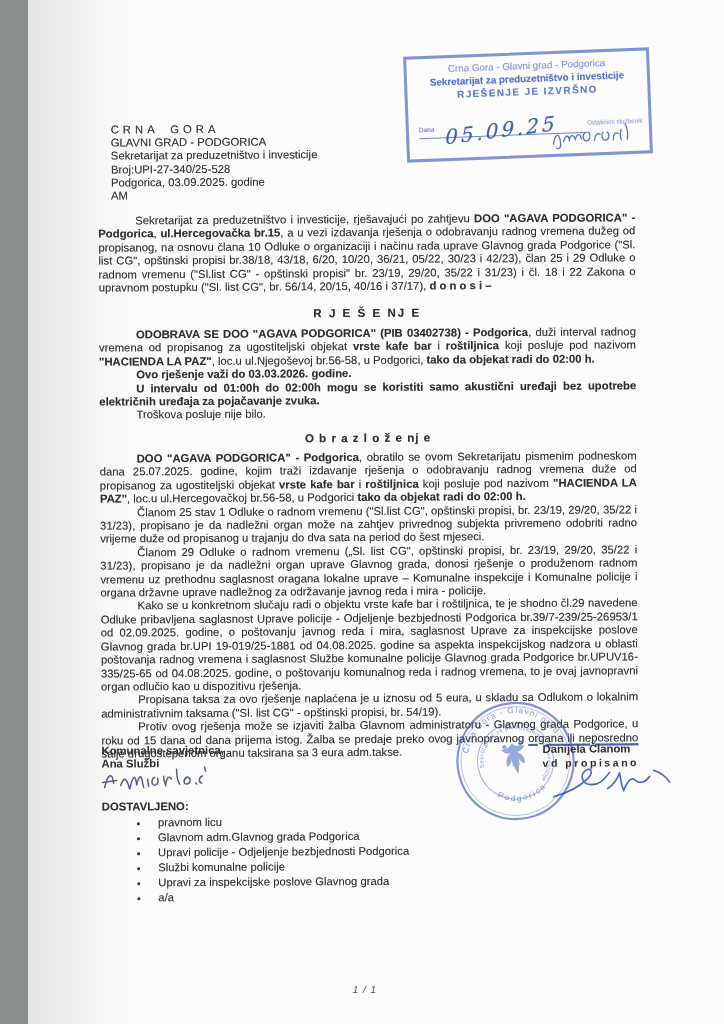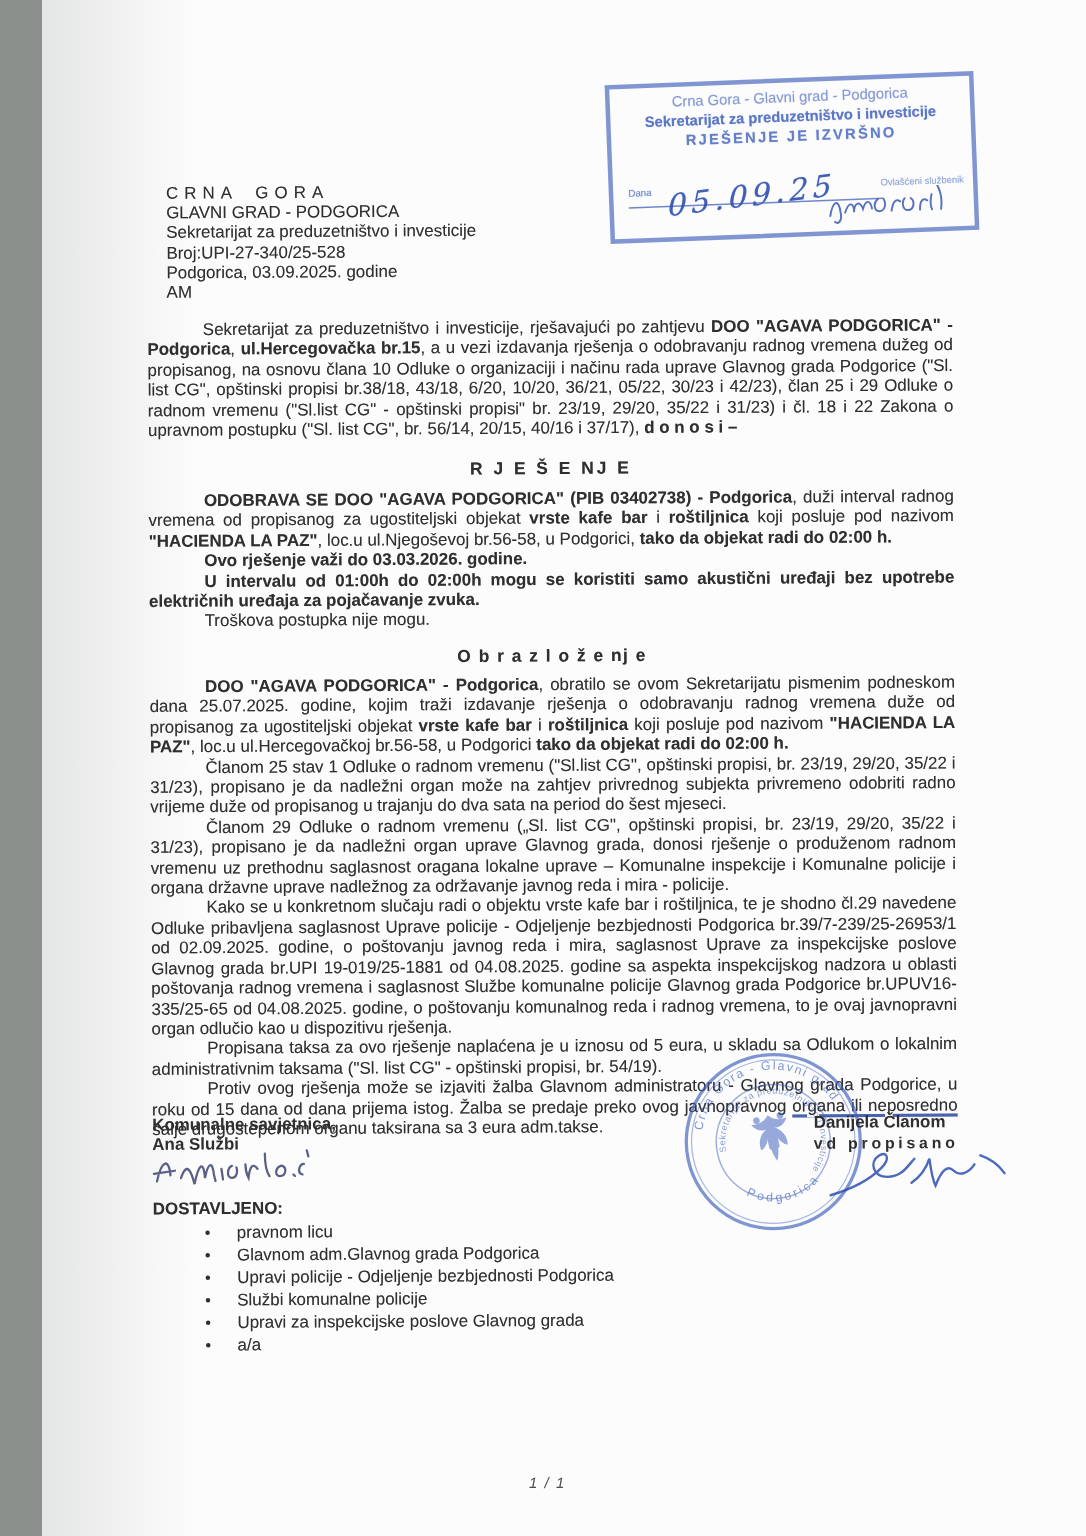--- a/index.html
+++ b/index.html
@@ -96,21 +96,21 @@
     <div class="intro body-text">
       <p><span>Sekretarijat za preduzetništvo i investicije, rješavajući po zahtjevu </span><span class="b">DOO "AGAVA PODGORICA" - Podgorica</span><span>, </span><span class="b">ul.Hercegovačka br.15</span><span>, a u vezi izdavanja rješenja o odobravanju radnog vremena dužeg od propisanog, na osnovu  člana 10 Odluke o organizaciji i načinu rada uprave Glavnog grada  Podgorice ("Sl. list CG", opštinski propisi br.38/18, 43/18, 6/20, 10/20, 36/21, 05/22, 30/23 i 42/23), član 25 i 29 Odluke o radnom vremenu ("Sl.list CG" - opštinski propisi" br. 23/19, 29/20, 35/22 i 31/23) i čl. 18 i 22 Zakona o upravnom  postupku ("Sl. list CG", br. 56/14, 20/15, 40/16 i 37/17),  </span><span class="b">d o n o s i –</span></p>
     </div>
 
     <div class="title-rjesenje">R J E Š E NJ E</div>
 
     <div class="dispo body-text">
       <p><span class="b">ODOBRAVA SE DOO "AGAVA PODGORICA" (PIB 03402738) - Podgorica</span><span>, duži interval radnog vremena od propisanog za ugostiteljski objekat </span><span class="b">vrste kafe bar</span><span> i </span><span class="b">roštiljnica</span><span> koji posluje pod nazivom </span><span class="b">"HACIENDA LA PAZ"</span><span>, loc.u ul.Njegoševoj br.56-58, u Podgorici, </span><span class="b">tako da objekat radi do 02:00 h.</span></p>
       <p><span class="b">Ovo rješenje važi do 03.03.2026. godine.</span></p>
       <p><span class="b">U intervalu od 01:00h do 02:00h mogu se koristiti samo akustični uređaji bez upotrebe električnih uređaja za pojačavanje zvuka.</span></p>
-      <p><span>Troškova postupka nije mogu.</span></p>
+      <p><span>Troškova posluje nije bilo.</span></p>
     </div>
 
     <div class="title-obraz">O b r a z l o ž e nj e</div>
 
     <div class="explain body-text">
       <p><span class="b">DOO "AGAVA PODGORICA" - Podgorica</span><span>, obratilo se ovom Sekretarijatu pismenim podneskom dana 25.07.2025. godine, kojim traži izdavanje rješenja o odobravanju radnog vremena duže od propisanog za ugostiteljski objekat </span><span class="b">vrste kafe bar</span><span> i </span><span class="b">roštiljnica</span><span> koji posluje pod nazivom </span><span class="b">"HACIENDA LA PAZ"</span><span>, loc.u ul.Hercegovačkoj br.56-58, u Podgorici </span><span class="b">tako da objekat radi do 02:00 h.</span></p>
       <p><span>Članom 25 stav 1 Odluke o radnom vremenu ("Sl.list CG", opštinski propisi, br. 23/19, 29/20, 35/22 i 31/23), propisano je da nadležni organ može na zahtjev privrednog subjekta privremeno odobriti radno vrijeme duže od propisanog u trajanju do dva sata na period do šest mjeseci.</span></p>
       <p><span>Članom 29 Odluke o radnom vremenu („Sl. list CG", opštinski propisi, br. 23/19, 29/20, 35/22 i 31/23), propisano je da nadležni organ uprave Glavnog grada, donosi rješenje o produženom radnom vremenu uz prethodnu saglasnost oragana lokalne uprave – Komunalne inspekcije i Komunalne policije i organa državne uprave nadležnog za održavanje javnog reda i mira - policije.</span></p>
       <p><span>Kako se u konkretnom slučaju radi o objektu vrste kafe bar i roštiljnica, te je shodno čl.29 navedene Odluke pribavljena saglasnost Uprave policije - Odjeljenje bezbjednosti Podgorica br.39/7-239/25-26953/1 od 02.09.2025. godine, o poštovanju javnog reda i mira, saglasnost Uprave za inspekcijske poslove Glavnog grada br.UPI 19-019/25-1881 od 04.08.2025. godine sa aspekta inspekcijskog nadzora u oblasti poštovanja radnog vremena i saglasnost Službe komunalne policije Glavnog grada Podgorice br.UPUV16-335/25-65 od 04.08.2025. godine, o poštovanju komunalnog reda i radnog vremena, to je ovaj javnopravni organ odlučio kao u dispozitivu rješenja.</span></p>
       <p><span>Propisana taksa za ovo rješenje naplaćena je u iznosu od 5 eura, u skladu sa Odlukom o lokalnim administrativnim taksama ("Sl. list CG" - opštinski propisi, br. 54/19).</span></p>

